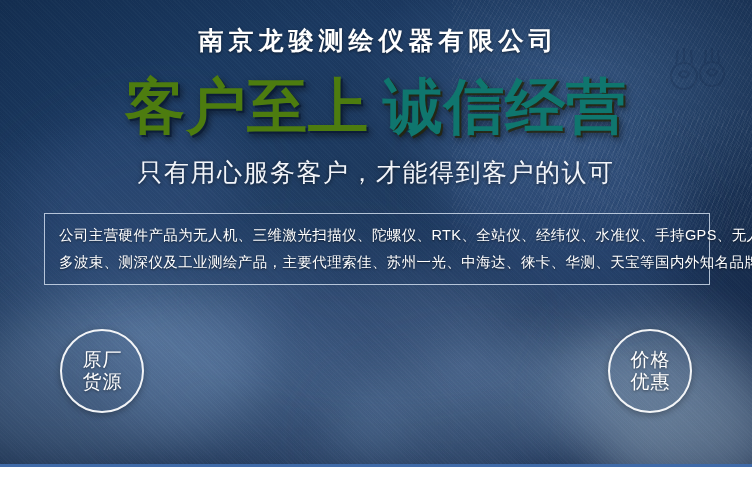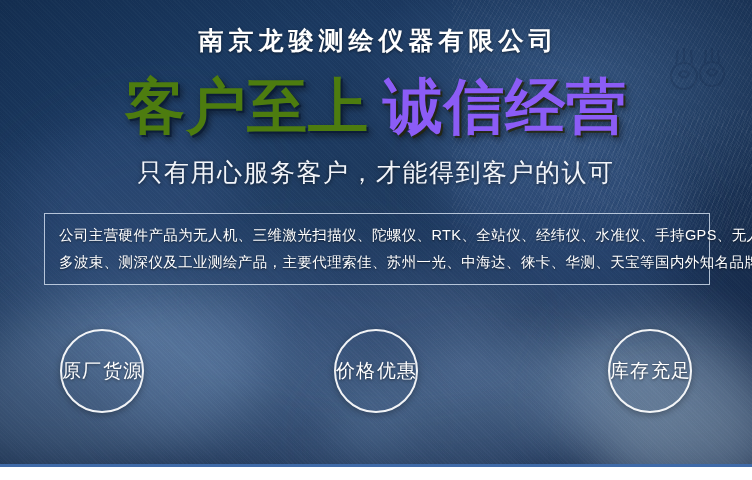--- a/index.html
+++ b/index.html
@@ -169,21 +169,21 @@
     white-space: nowrap;
   }
   .headline .hl-white {
     color: #4d7c0f;
     text-shadow:
       2px 2px 0 rgba(12,28,54,0.85),
       3px 4px 7px rgba(0,0,0,0.55);
   }
   .headline .hl-gap { display: inline-block; width: 14px; }
   .headline .hl-yellow {
-    color: #8b5cf6;
+    color: #0f766e;
     text-shadow:
       2px 2px 0 rgba(40,38,6,0.75),
       3px 4px 7px rgba(0,0,0,0.55);
   }
 
   .subtitle {
     position: absolute;
     left: 0;
     top: 156px;
     width: 752px;
@@ -229,20 +229,21 @@
     justify-content: space-between;
     align-items: center;
   }
   .badge {
     width: 84px;
     height: 84px;
     border-radius: 50%;
     border: 2.5px solid rgba(255,255,255,0.93);
     box-sizing: border-box;
     display: flex;
+    flex-direction: column;
     align-items: center;
     justify-content: center;
     box-shadow: 0 2px 7px rgba(0,0,0,0.30);
   }
   .badge span {
     color: #ffffff;
     font-size: 19px;
     line-height: 22px;
     letter-spacing: 1px;
     text-indent: 1px;
@@ -300,24 +301,20 @@
 
     <div class="badges">
       <div class="badge">
         <span>原厂</span>
         <span>货源</span>
       </div>
       <div class="badge">
         <span>价格</span>
         <span>优惠</span>
       </div>
-      <div class="badge">
-        <span>库存</span>
-        <span>充足</span>
-      </div>
     </div>
 
   </div>
 
   <div class="bottom-rule"></div>
   <div class="bottom-strip"></div>
 
 </div>
 
 </body></html>

